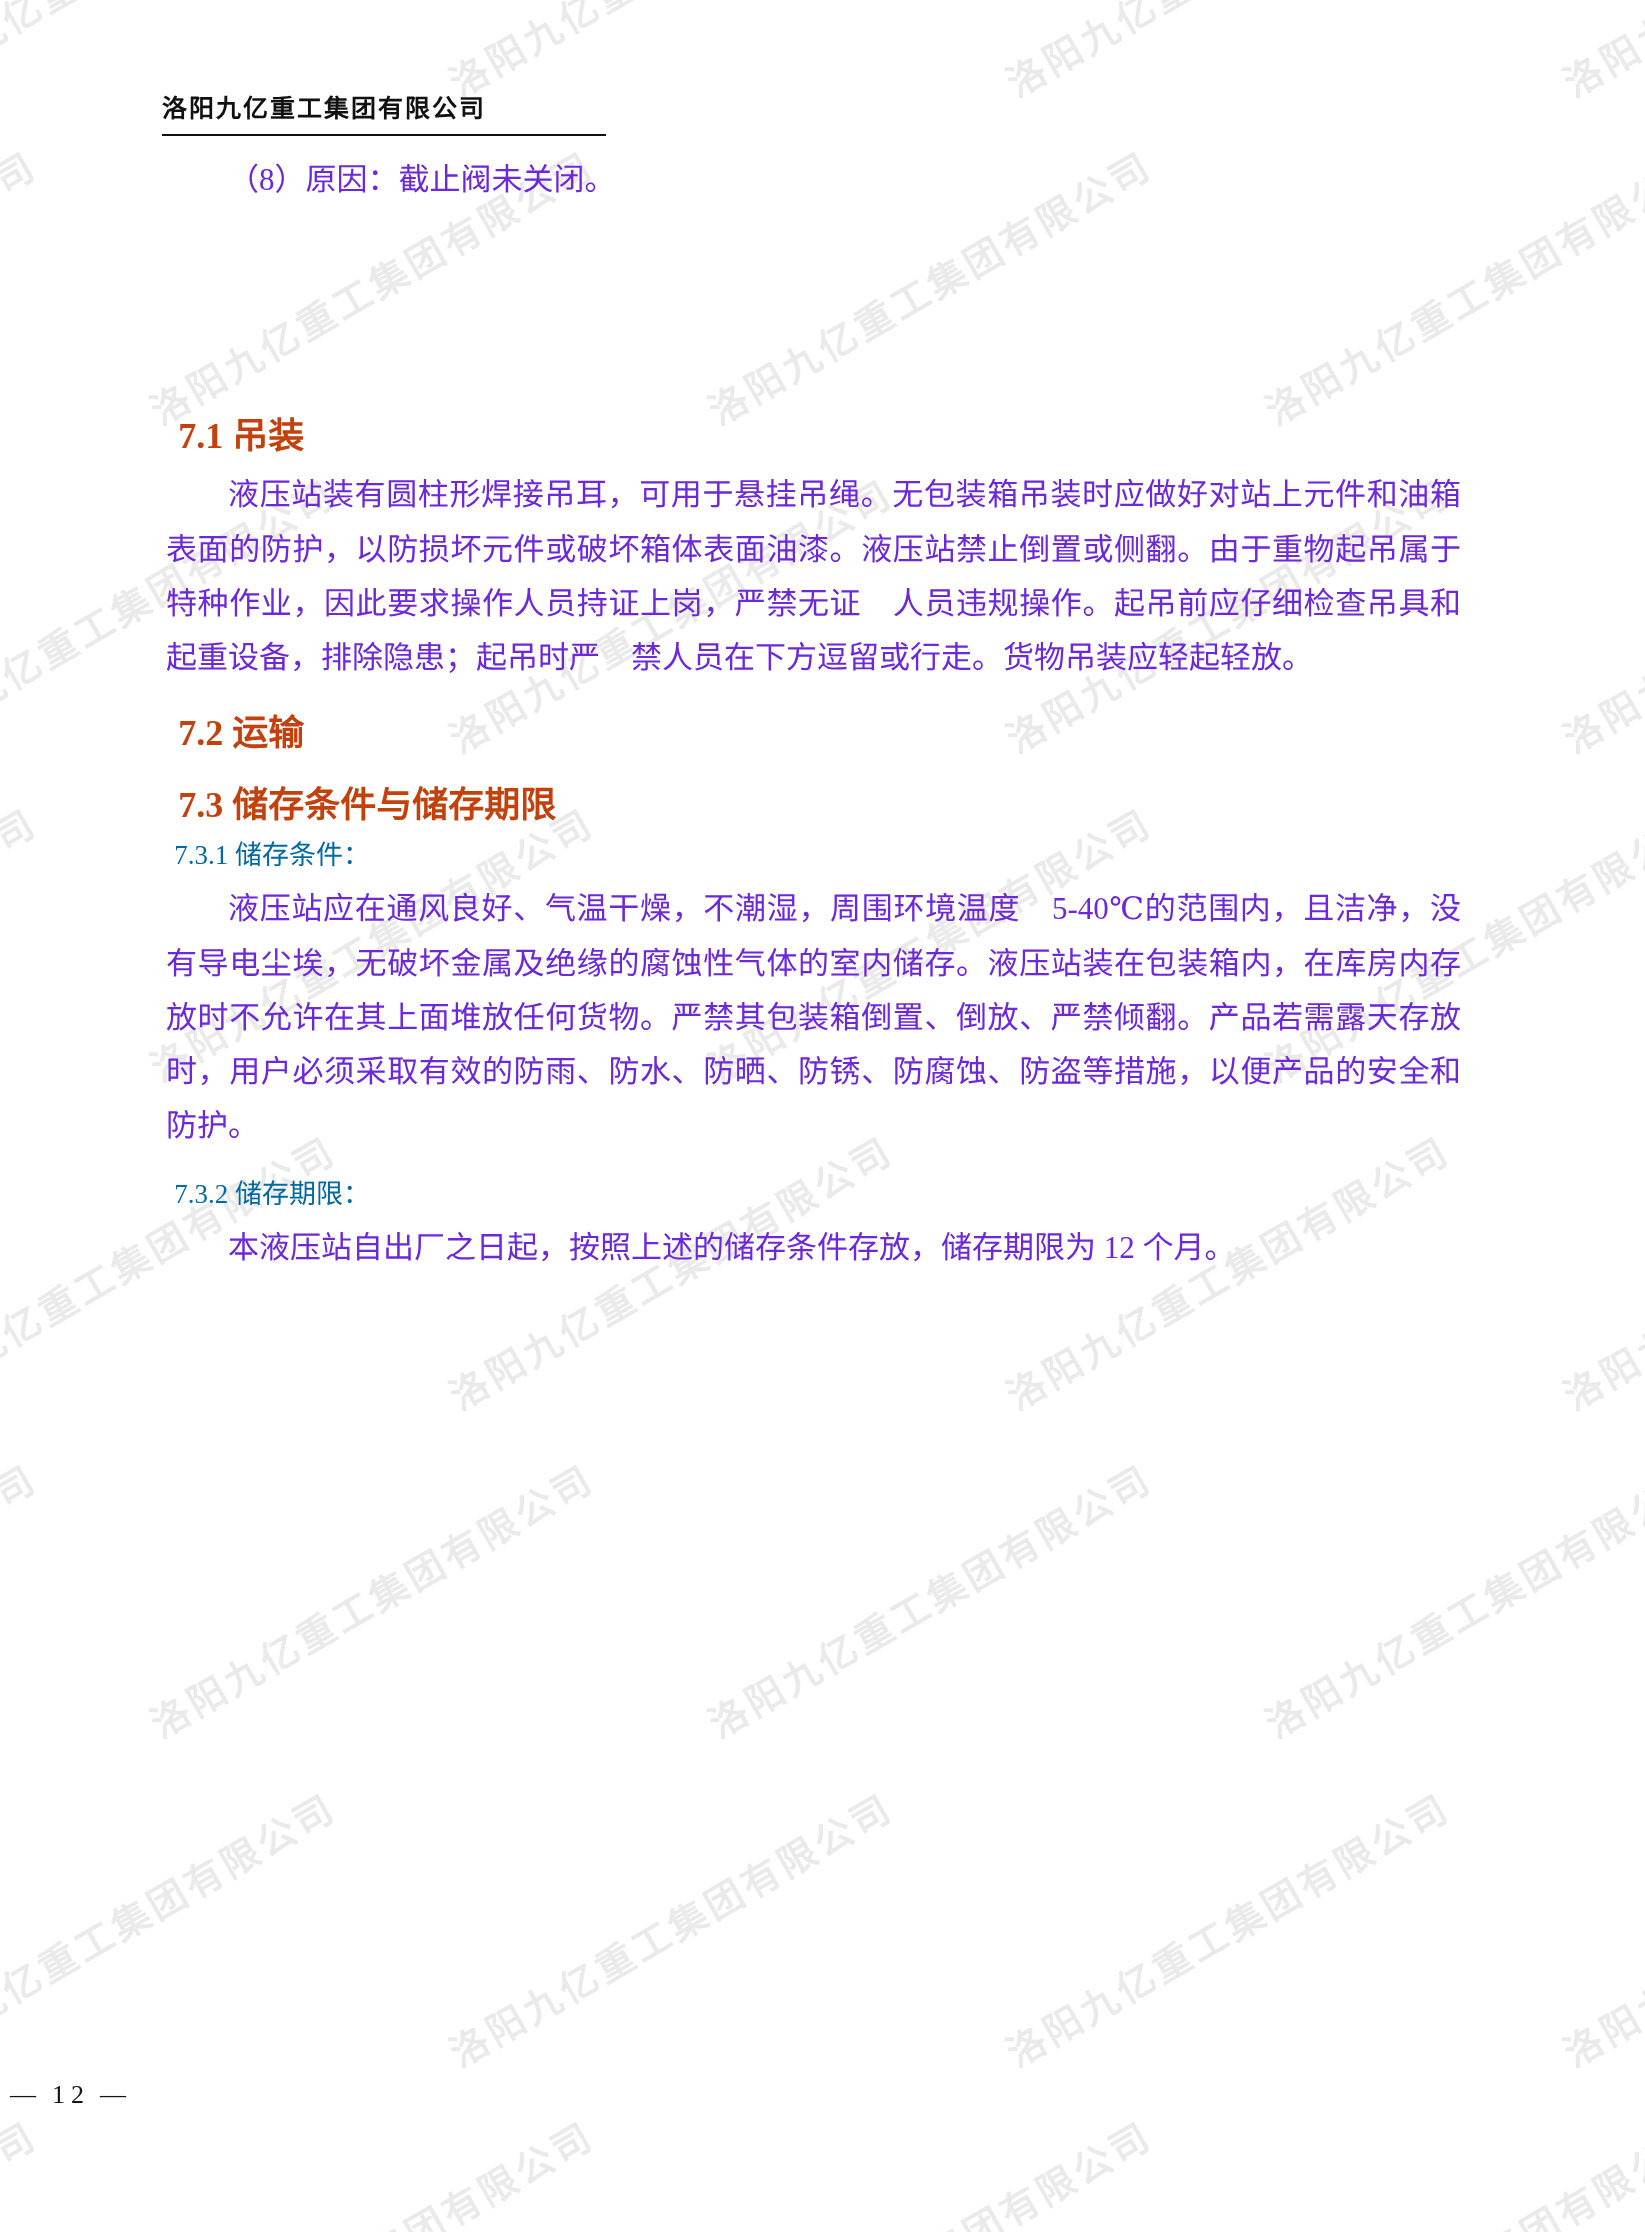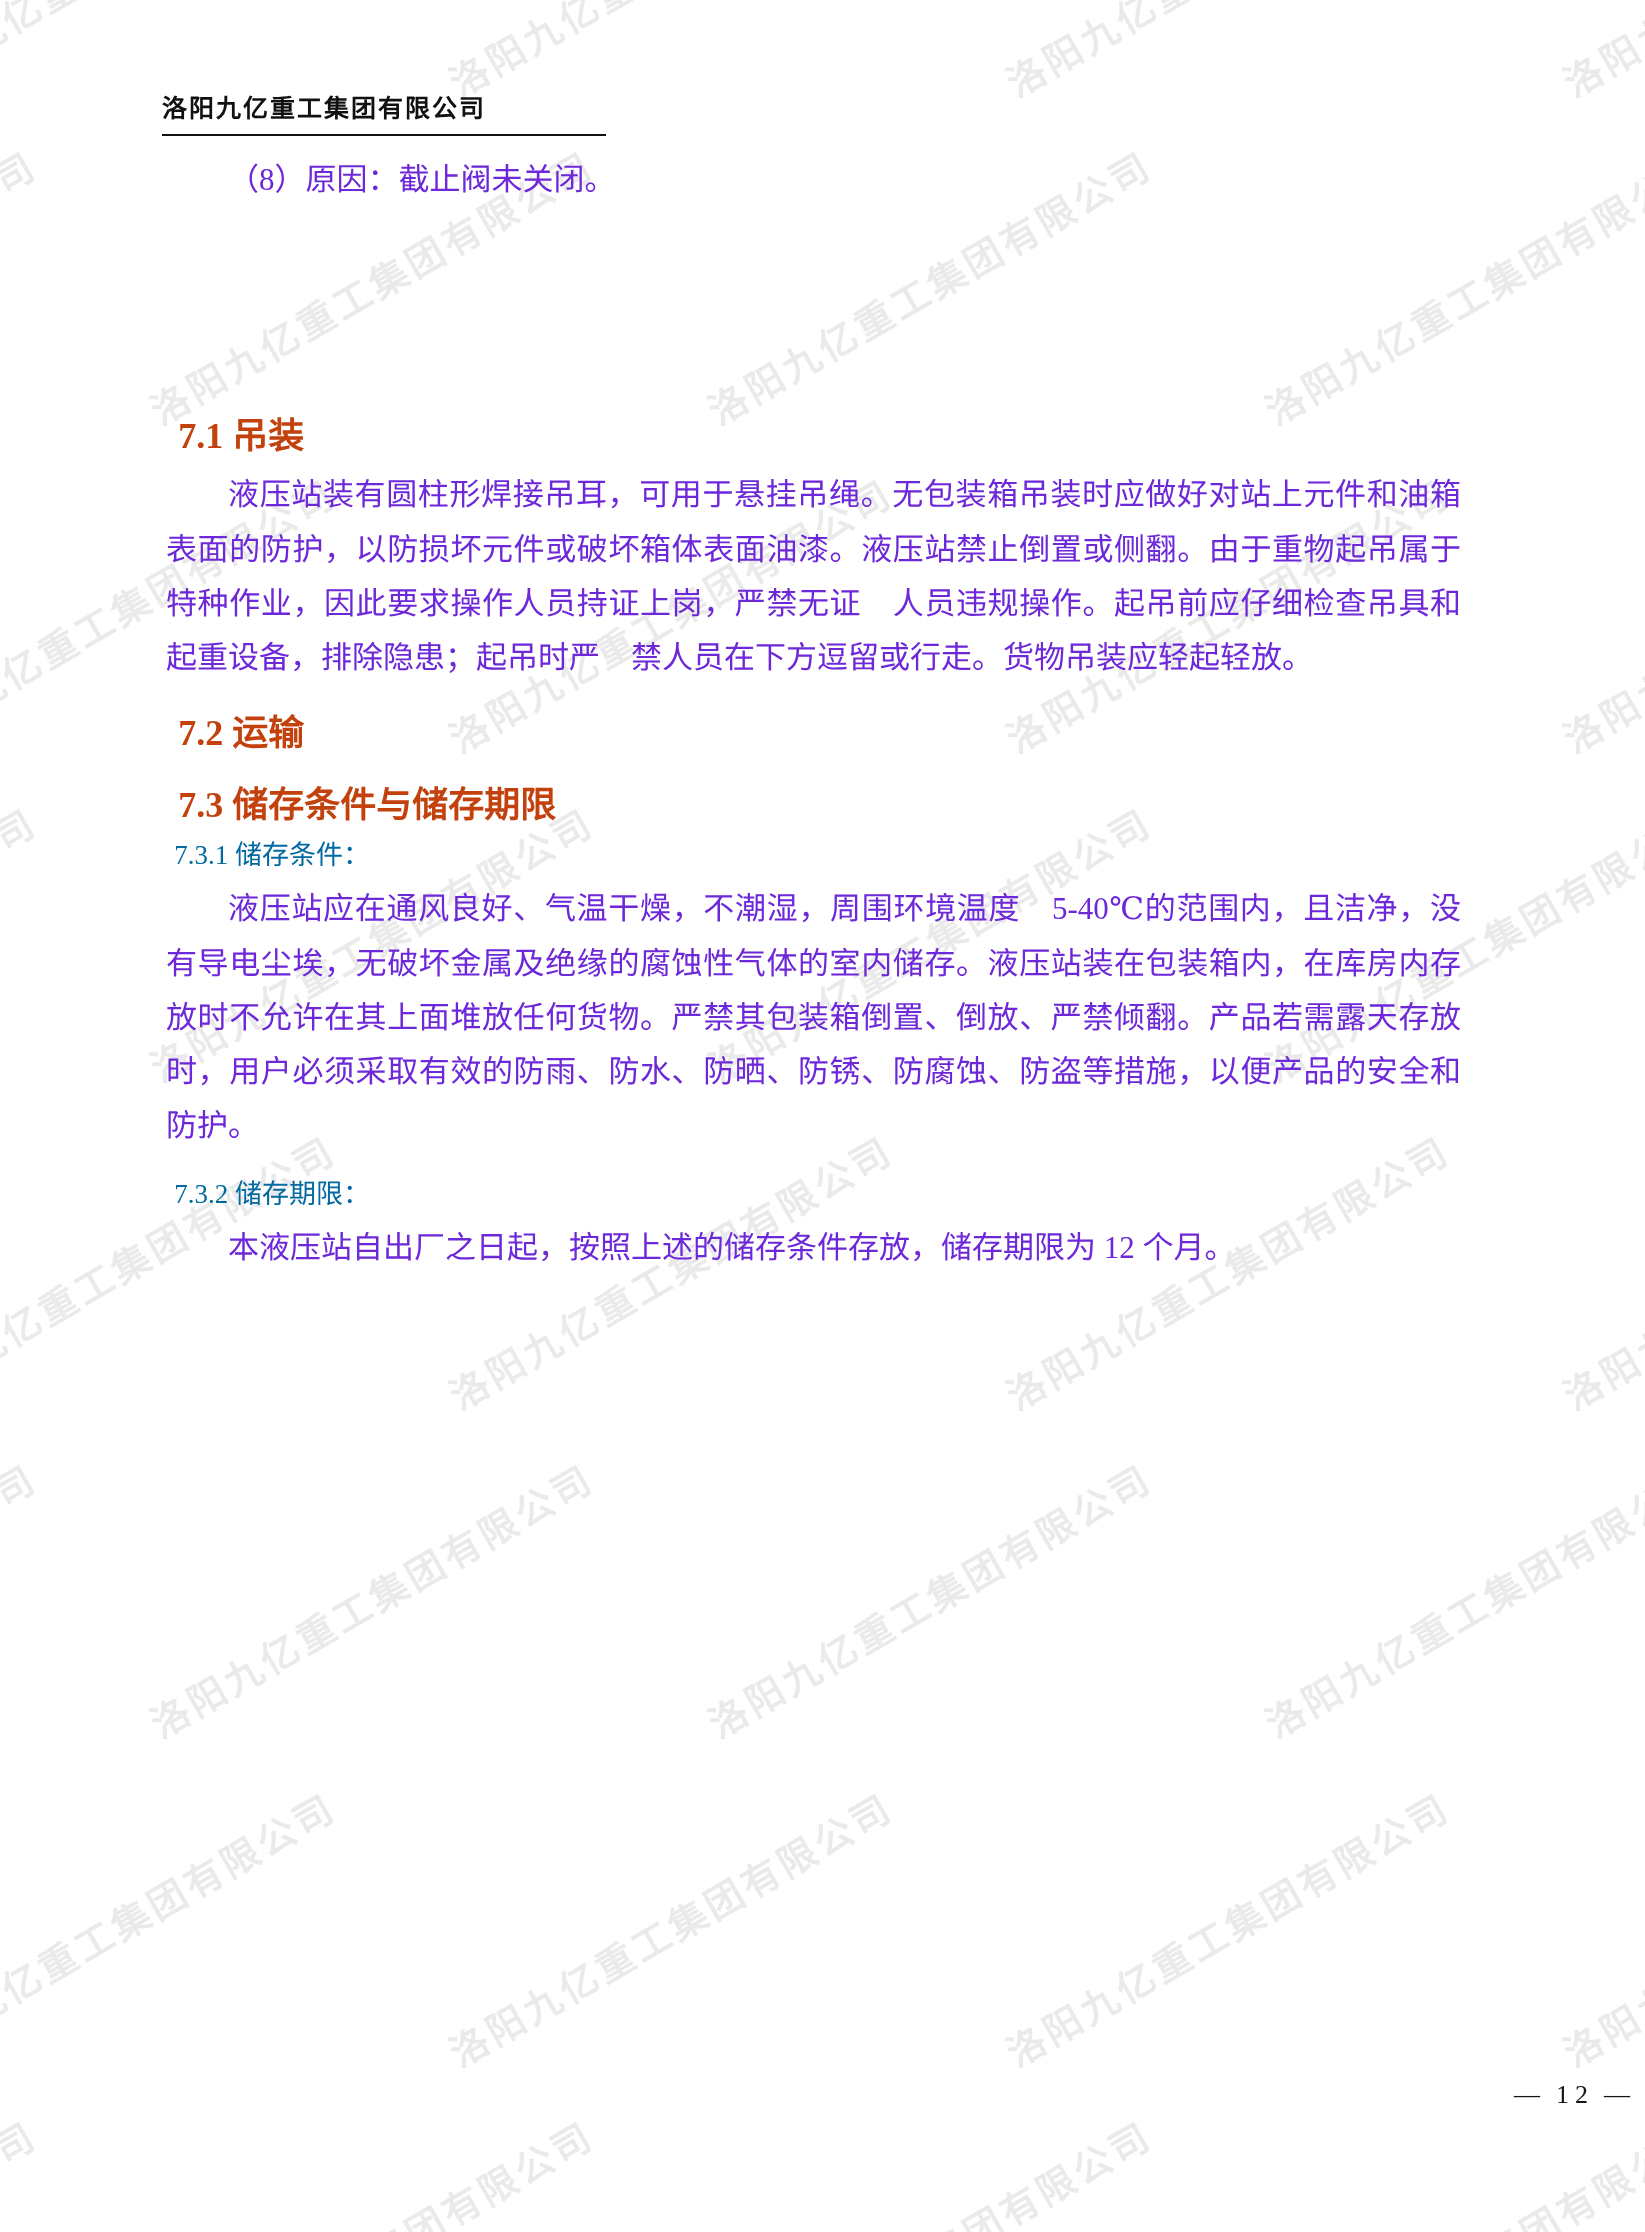--- a/index.html
+++ b/index.html
@@ -112,21 +112,21 @@
   .spacer-lg { height: 127px; }
   .spacer-md { height: 62px; }
   .spacer-sm { height: 14px; }
   .spacer-xs { height: 6px; }
 
   .footer {
     position: absolute;
     left: 0;
     right: 0;
     top: 2080px;
-    text-align: right;
+    text-align: left;
     font-size: 26px;
     color: #141414;
     letter-spacing: 6px;
   }
   .footer .dash {
     display: inline-block;
     padding: 0 10px;
   }
 </style>
 </head>

